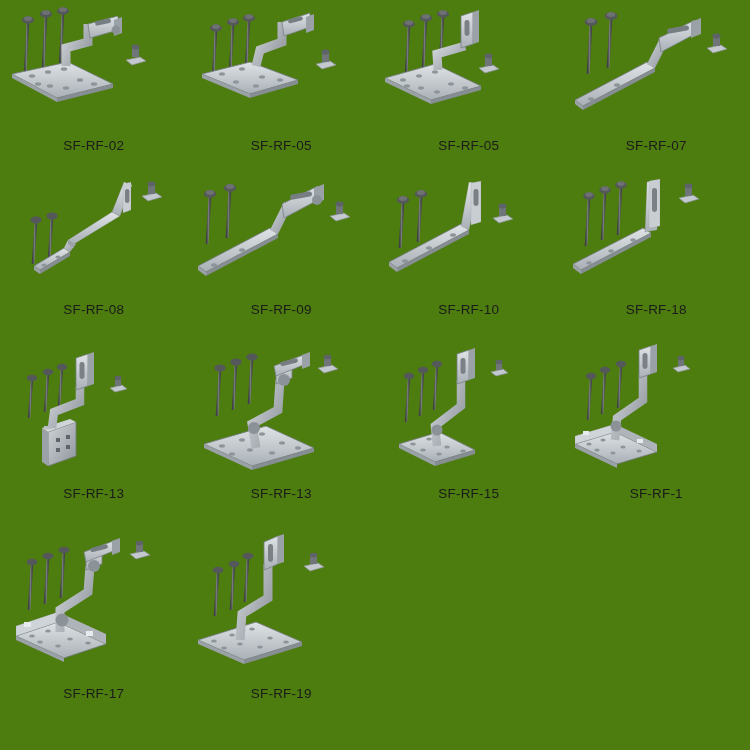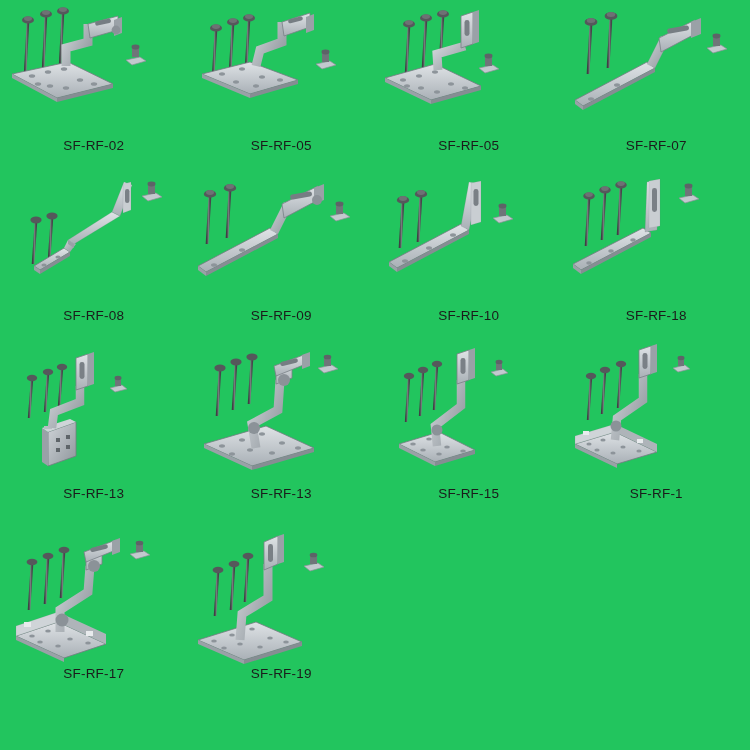--- a/index.html
+++ b/index.html
@@ -1,27 +1,27 @@
 <!DOCTYPE html>
 <html><head>
 <meta charset="utf-8">
 <style>
   html,body{margin:0;padding:0;background:#ffffff;}
   body{width:750px;height:750px;font-family:"Liberation Sans",sans-serif;overflow:hidden;}
-  .sheet{position:relative;width:750px;height:750px;background:#22c55e;}
+  .sheet{position:relative;width:750px;height:750px;background:#4d7c0f;}
   .grid{position:absolute;inset:0;display:grid;grid-template-columns:repeat(4,1fr);
         grid-template-rows:170px 170px 190px 190px;}
   .cell{position:relative;display:flex;flex-direction:column;align-items:center;justify-content:flex-start;}
   .art{position:relative;width:175px;height:132px;}
   .cap{font-size:13.5px;color:#1b1b1b;letter-spacing:.2px;font-family:"Liberation Sans",sans-serif;
        text-align:center;white-space:nowrap;}
   .r1 .cap{margin-top:6px}
-  .r2 .cap{margin-top:6px}
+  .r2 .cap{}
   .r3 .cap{margin-top:14px}
-  .r4 .cap{margin-top:4px}
+  .r4 .cap{margin-top:24px}
   svg{display:block;overflow:visible}
 </style>
 </head>
 <body>
 
 <div class="sheet">
   <div class="grid">
 
     <div class="cell r1">
       <div class="art">

